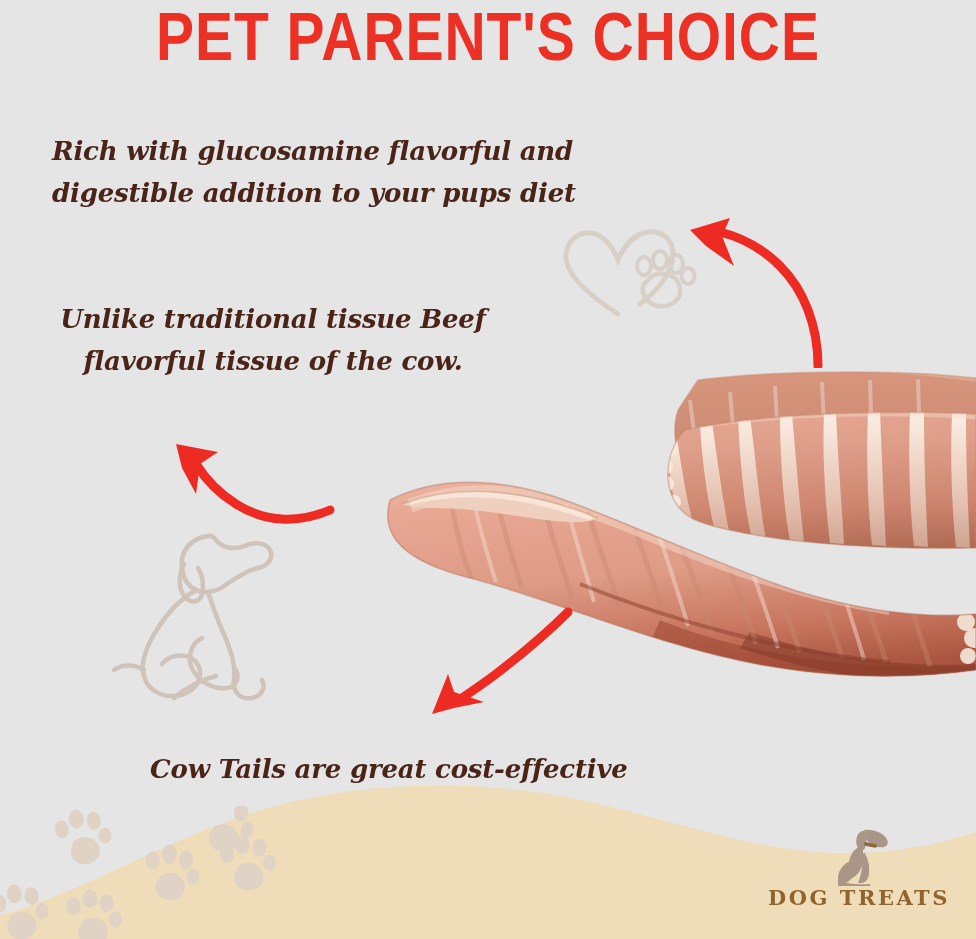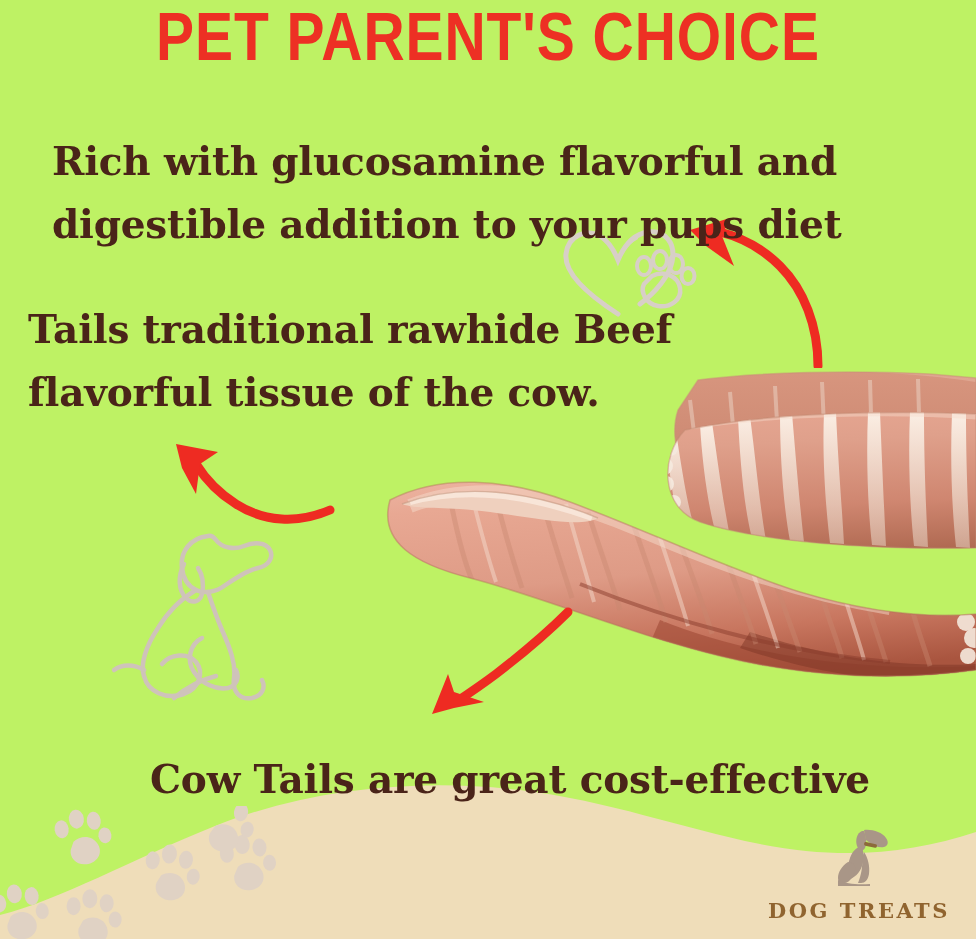--- a/index.html
+++ b/index.html
@@ -4,21 +4,21 @@
 <style>
   html, body {
     margin: 0;
     padding: 0;
     background: #ffffff;
   }
   #infographic {
     position: relative;
     width: 976px;
     height: 939px;
-    background: #bef264;
+    background: #e5e5e5;
     overflow: hidden;
     font-family: "Liberation Serif", serif;
   }
 
   
   .title {
     position: absolute;
     left: 0;
     top: 2px;
     width: 976px;
@@ -33,23 +33,24 @@
     white-space: nowrap;
     line-height: 1.0;
   }
 
   
   .copy {
     position: absolute;
     color: #4A2419;
     font-family: "DejaVu Serif", serif;
     font-weight: bold;
-    font-size: 39px;
+    font-size: 26px;
     line-height: 1.62;
     letter-spacing: -0.2px;
+    font-style: italic;
   }
   .copy span { display: block; white-space: nowrap; }
 
   #copy-1 { left: 52px;  top: 130px; text-align: left; }
   #copy-2 { left: 28px;  top: 298px; width: 490px; text-align: center; }
   #copy-3 { left: 150px; top: 748px; width: 556px; text-align: left; }
 
   
   .wave {
     position: absolute;
@@ -92,21 +93,21 @@
     line-height: 0.95;
     margin-top: -2px;
   }
   .logo-sub {
     font-family: "DejaVu Serif", serif;
     font-weight: bold;
     font-size: 21px;
     letter-spacing: 2.5px;
     color: #90642F;
     line-height: 1.0;
-    margin-top: 14px;
+    margin-top: 1px;
   }
 </style>
 </head>
 <body>
 
 <div id="infographic">
 
   <svg class="wave" viewBox="0 0 976 199" preserveAspectRatio="none">
     <path d="M 0,199 L 0,175 C 60,160 130,120 215,86 C 310,48 420,38 520,50
              C 610,61 680,88 760,104 C 840,120 910,114 976,92 L 976,199 Z" fill="#EFDDB9"></path>
@@ -368,21 +369,21 @@
     <path d="M 150,14 C 130,34 104,56 78,76 C 62,88 50,96 38,104" fill="none" stroke="#EE2B22" stroke-width="9" stroke-linecap="round"></path>
     <path d="M 14,116 L 30,76 L 36,94 L 66,104 L 36,110 Z" fill="#EE2B22"></path>
   </svg>
 
   <div class="copy" id="copy-1">
     <span>Rich with glucosamine flavorful and</span>
     <span>digestible addition to your pups diet</span>
   </div>
 
   <div class="copy" id="copy-2">
-    <span>Tails traditional rawhide Beef</span>
+    <span>Unlike traditional tissue Beef</span>
     <span>flavorful tissue of the cow.</span>
   </div>
 
   <div class="copy" id="copy-3">
     <span>Cow Tails are great cost-effective</span>
   </div>
 
   <div id="logo">
     <svg id="logo-dog" viewBox="0 0 70 60">
       <g fill="#A99687">

